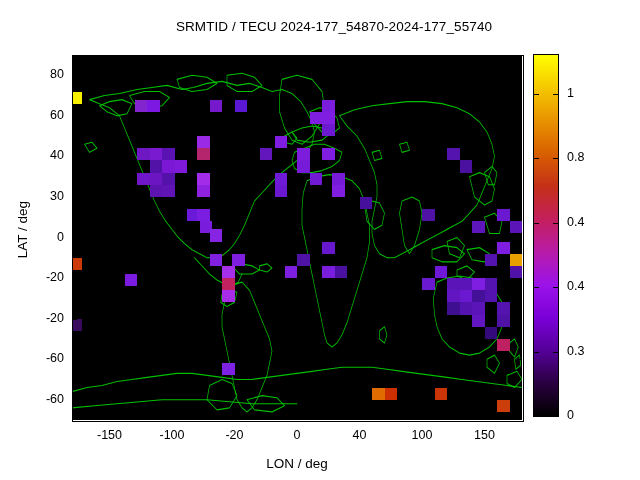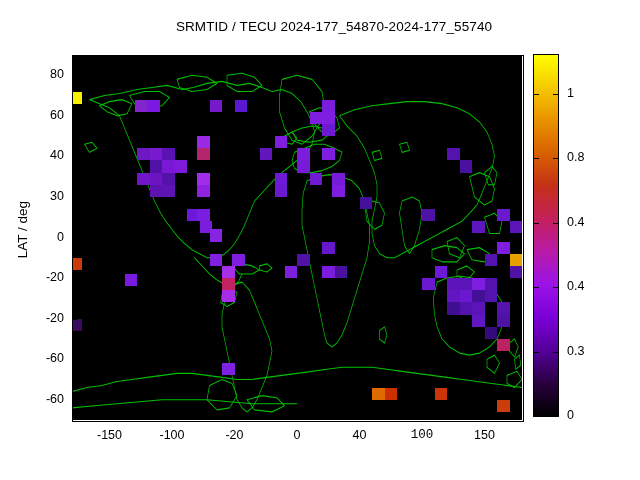--- a/index.html
+++ b/index.html
@@ -228,21 +228,21 @@
       <div class="tick xtick" style="left: 234.5px; top: 55px;"></div>
       <div class="xlabel" style="left: 204.5px; top: 428px;">-20</div>
       <div class="tick xtick" style="left: 297px; top: 415px;"></div>
       <div class="tick xtick" style="left: 297px; top: 55px;"></div>
       <div class="xlabel" style="left: 267px; top: 428px;">0</div>
       <div class="tick xtick" style="left: 359.5px; top: 415px;"></div>
       <div class="tick xtick" style="left: 359.5px; top: 55px;"></div>
       <div class="xlabel" style="left: 329.5px; top: 428px;">40</div>
       <div class="tick xtick" style="left: 422px; top: 415px;"></div>
       <div class="tick xtick" style="left: 422px; top: 55px;"></div>
-      <div class="xlabel" style="left: 392px; top: 428px; font-family: Liberation Mono, monospace;">100</div>
+      <div class="xlabel" style="left: 392px; top: 428px;">100</div>
       <div class="tick xtick" style="left: 484.5px; top: 415px;"></div>
       <div class="tick xtick" style="left: 484.5px; top: 55px;"></div>
       <div class="xlabel" style="left: 454.5px; top: 428px;">150</div>
       <div class="tick ytick" style="left: 72px; top: 399.722px;"></div>
       <div class="tick ytick" style="left: 517px; top: 399.722px;"></div>
       <div class="ylabel" style="left: 24px; top: 391.722px;">-60</div>
       <div class="tick ytick" style="left: 72px; top: 359.167px;"></div>
       <div class="tick ytick" style="left: 517px; top: 359.167px;"></div>
       <div class="ylabel" style="left: 24px; top: 351.167px;">-60</div>
       <div class="tick ytick" style="left: 72px; top: 318.611px;"></div>
@@ -261,20 +261,21 @@
       <div class="tick ytick" style="left: 517px; top: 156.389px;"></div>
       <div class="ylabel" style="left: 24px; top: 148.389px;">40</div>
       <div class="tick ytick" style="left: 72px; top: 115.833px;"></div>
       <div class="tick ytick" style="left: 517px; top: 115.833px;"></div>
       <div class="ylabel" style="left: 24px; top: 107.833px;">60</div>
       <div class="tick ytick" style="left: 72px; top: 75.2778px;"></div>
       <div class="tick ytick" style="left: 517px; top: 75.2778px;"></div>
       <div class="ylabel" style="left: 24px; top: 67.2778px;">80</div>
     </div>
 
+  <div id="x-axis-title">LON / deg</div>
   <div id="y-axis-title">LAT / deg</div>
 
   <div id="colorbar-area">
     <div id="colorbar-gradient" style="background: linear-gradient(to top, rgb(0, 0, 0), rgb(42, 0, 64), rgb(85, 0, 154), rgb(123, 0, 216), rgb(155, 19, 232), rgb(184, 27, 168), rgb(196, 31, 92), rgb(196, 48, 24), rgb(216, 96, 0), rgb(232, 146, 0), rgb(245, 200, 0), rgb(255, 255, 0));"></div>
   </div>
   <div id="colorbar-frame"></div>
   <div id="colorbar-ticks">
       <div class="cbtick" style="left: 534px; top: 416px;"></div>
       <div class="cbtick" style="left: 553px; top: 416px;"></div>
       <div class="cblabel" style="left: 567px; top: 408px;">0</div>

